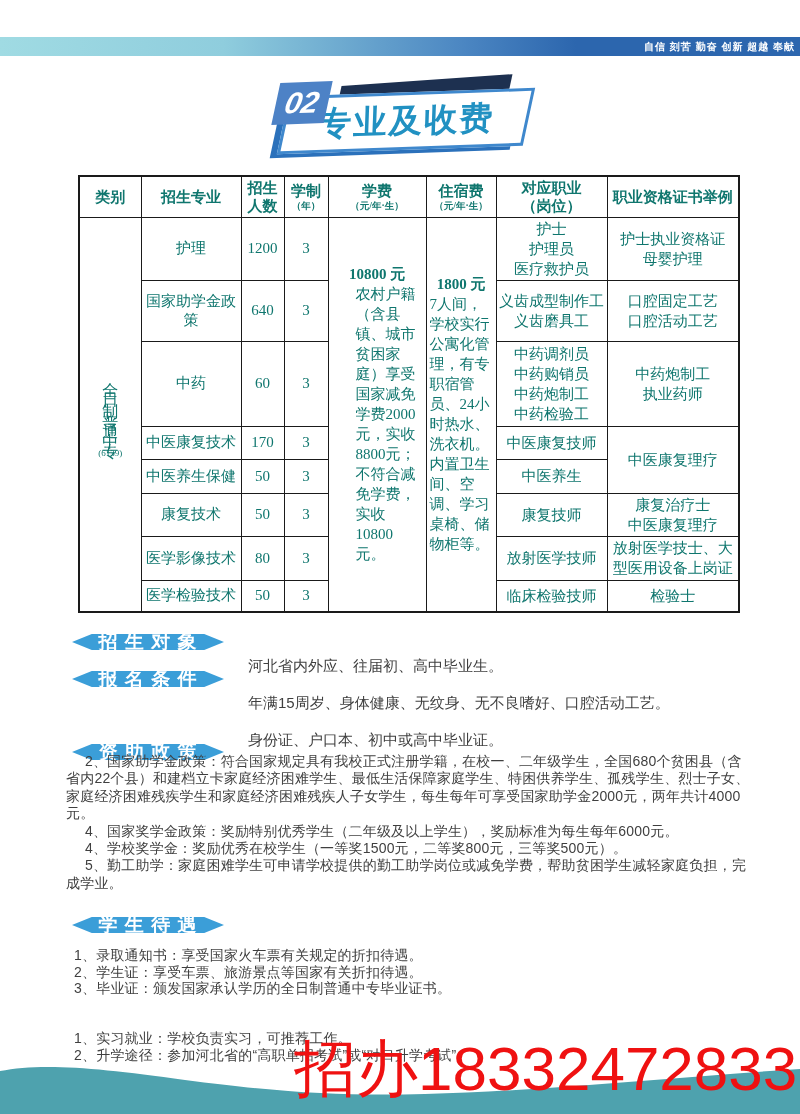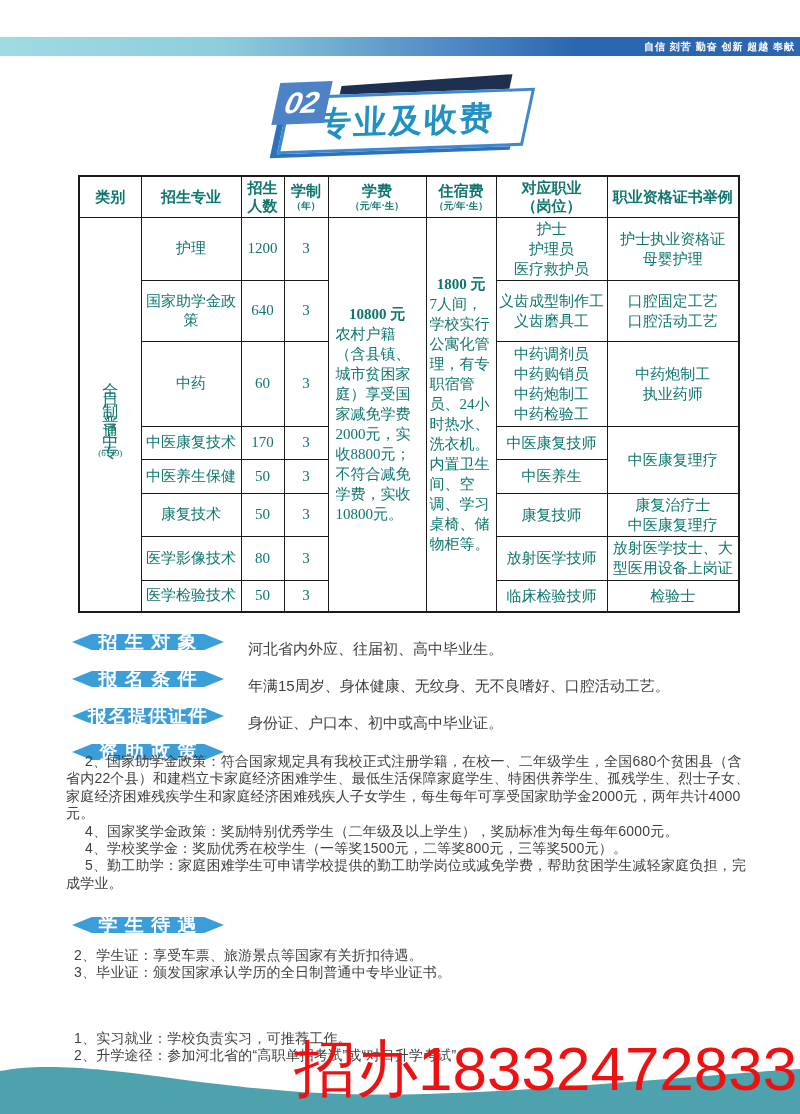--- a/index.html
+++ b/index.html
@@ -33,28 +33,28 @@
   #feetable th{font-weight:bold;line-height:18px;}
   .h-sub{display:block;font-size:9.5px;font-weight:bold;line-height:12px;}
   .pre{white-space:pre-line;}
   .jobs{line-height:20px;}
   .cert{line-height:20px;}
   .cat-wrap{display:flex;flex-direction:column;align-items:center;}
   .cat-vert{writing-mode:vertical-rl;text-orientation:upright;letter-spacing:10px;
             font-size:16px;line-height:20px;}
   .cat-code{font-size:9px;margin-top:8px;}
   .fee-amount{text-align:center;line-height:20px;font-weight:bold;}
-  .fee-detail{text-align:left;line-height:20px;padding:0 5px;}
+  .fee-detail{text-align:left;line-height:20px;padding:0 5px;margin-left:20px;}
   .acc-detail{text-align:left;line-height:20px;padding:0 1px;}
   
   .sec-banner{position:absolute;left:72px;width:152px;height:16px;background:#3b9ed8;
       clip-path:polygon(0 50%,13% 0,87% 0,100% 50%,87% 100%,13% 100%);
       display:flex;align-items:center;justify-content:center;}
   .sec-banner span{color:#fff;font-weight:bold;font-size:19px;letter-spacing:1px;}
-  .sec-text{position:absolute;left:248px;font-size:15px;color:#3f3f3f;}
+  .sec-text{position:absolute;left:248px;font-size:15px;color:#3f3f3f;margin-top:17px;}
   .body-block{position:absolute;font-size:14px;color:#3f3f3f;}
   .body-block p{margin:0;text-indent:1.35em;line-height:17.4px;letter-spacing:0.2px;}
   .list-block p{text-indent:0;line-height:16.5px;}
   
   #wave{position:absolute;left:0;top:1034px;width:800px;height:80px;z-index:1;}
   
   #contact{position:absolute;left:294px;top:1038px;z-index:10;font-size:62px;line-height:1;
            color:#ef1111;white-space:nowrap;font-family:"Liberation Sans",sans-serif;}
 </style>
 </head>
@@ -184,39 +184,37 @@
   <div class="sec-banner" style="top:634px">
     <span>招 生 对 象</span>
     </div>
   <div class="sec-text" style="top:640px">河北省内外应、往届初、高中毕业生。</div>
 
   <div class="sec-banner" style="top:671px">
     <span>报 名 条 件</span>
     </div>
   <div class="sec-text" style="top:677px">年满15周岁、身体健康、无纹身、无不良嗜好、口腔活动工艺。</div>
 
-  <div class="sec-banner" style="top:708px">
-    <span>报名提供证件</span>
-    </div>
   <div class="sec-text" style="top:714px">身份证、户口本、初中或高中毕业证。</div>
 
   <div class="sec-banner" style="top:744px">
     <span>资 助 政 策</span>
     </div>
   <div class="body-block" style="left:66px;top:753px;width:684px">
     <p>2、国家助学金政策：符合国家规定具有我校正式注册学籍，在校一、二年级学生，全国680个贫困县（含省内22个县）和建档立卡家庭经济困难学生、最低生活保障家庭学生、特困供养学生、孤残学生、烈士子女、家庭经济困难残疾学生和家庭经济困难残疾人子女学生，每生每年可享受国家助学金2000元，两年共计4000元。</p>
     <p>4、国家奖学金政策：奖励特别优秀学生（二年级及以上学生），奖励标准为每生每年6000元。</p>
     <p>4、学校奖学金：奖励优秀在校学生（一等奖1500元，二等奖800元，三等奖500元）。</p>
     <p>5、勤工助学：家庭困难学生可申请学校提供的勤工助学岗位或减免学费，帮助贫困学生减轻家庭负担，完成学业。</p>
   </div>
 
   <div class="sec-banner" style="top:917px">
     <span>学 生 待 遇</span>
     </div>
   <div class="body-block list-block" style="left:74px;top:947px;width:676px">
+    <p>1、录取通知书：享受国家火车票有关规定的折扣待遇。</p>
     <p>2、学生证：享受车票、旅游景点等国家有关折扣待遇。</p>
     <p>3、毕业证：颁发国家承认学历的全日制普通中专毕业证书。</p>
   </div>
 
   <div class="body-block list-block" style="left:74px;top:1030px;width:676px">
     <p>1、实习就业：学校负责实习，可推荐工作。</p>
     <p>2、升学途径：参加河北省的“高职单招考试”或“对口升学考试”。</p>
   </div>
 
   <svg id="wave" viewBox="0 0 800 80" preserveAspectRatio="none">

